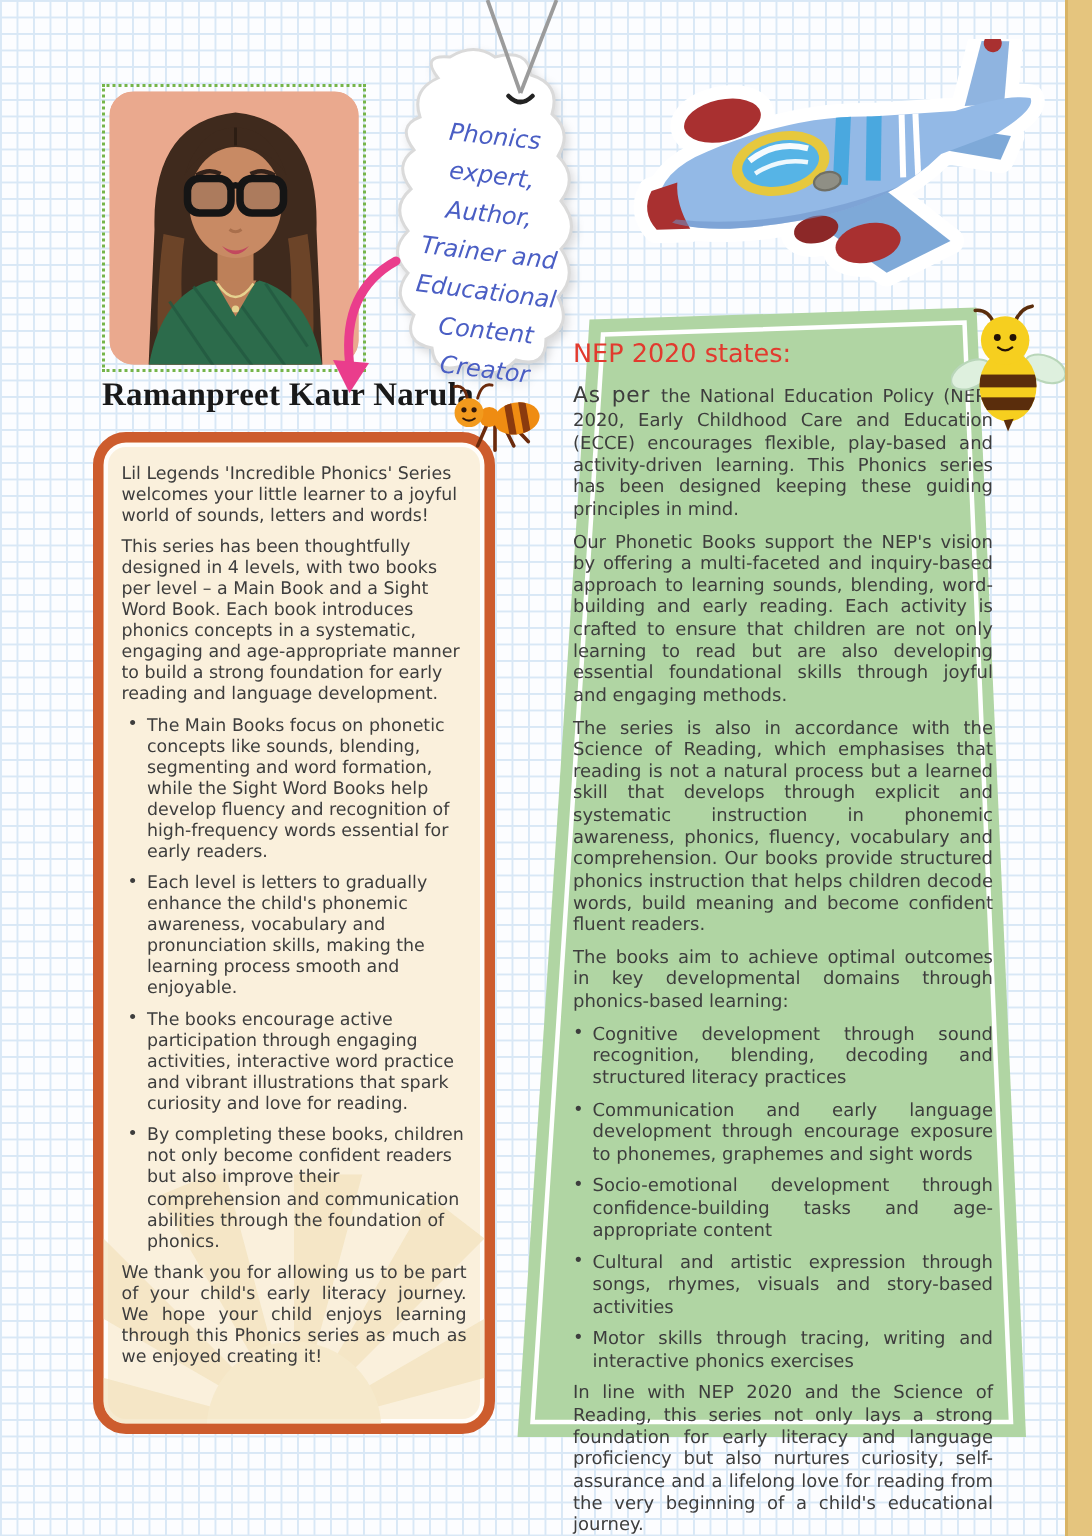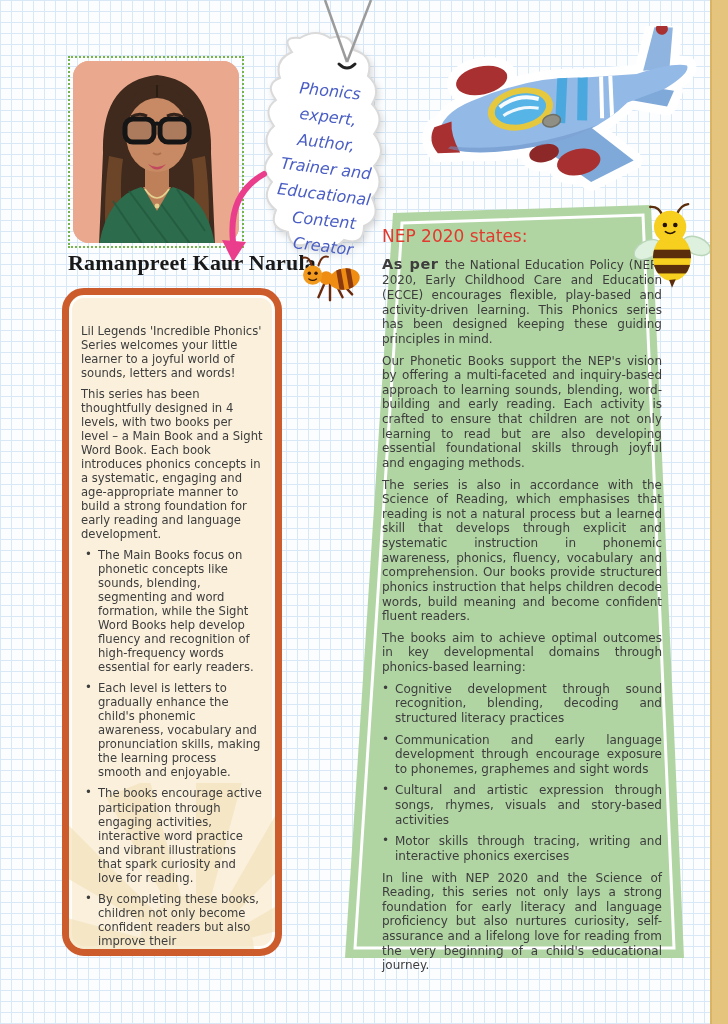--- a/index.html
+++ b/index.html
@@ -34,38 +34,38 @@
   .tag-line:nth-child(4){transform:rotate(7deg);}
   .tag-line:nth-child(5){transform:rotate(7deg) translateX(-2px);}
   .tag-line:nth-child(6){transform:rotate(6deg) translateX(-2px);}
   .tag-line:nth-child(7){transform:rotate(7deg) translateX(-3px);}
   .arrow-svg{position:absolute;left:218px;top:168px;width:52px;height:96px;z-index:6;}
   
   .plane{position:absolute;left:418px;top:26px;width:292px;height:172px;z-index:3;}
   .bee{position:absolute;left:634px;top:200px;width:76px;height:88px;z-index:8;}
   .ant{position:absolute;left:296px;top:252px;width:68px;height:52px;z-index:8;}
   
-  .orange-box{position:absolute;left:62px;top:288px;width:220px;height:668px;box-sizing:border-box;
+  .orange-box{position:absolute;left:62px;top:288px;width:268px;height:668px;box-sizing:border-box;
     background:#faf0dc;border:7px solid #cd5c2d;border-radius:22px;
     box-shadow:inset 0 0 0 3px rgba(255,255,255,.85);
-    padding:29px 12px;overflow:hidden;z-index:4;}
+    padding:13px 12px;overflow:hidden;z-index:4;}
   .sunburst{position:absolute;left:0;bottom:-4px;width:254px;height:170px;opacity:.7;pointer-events:none;}
   .obx-content{position:relative;z-index:1;font-size:11.6px;line-height:1.21;}
   .obx-content p{margin:0 0 7px 0;}
   .obx-content ul{margin:0 0 4px 0;padding:0;list-style:none;}
   .obx-content li{position:relative;padding-left:17px;margin:0 0 7px 0;}
   .obx-content li::before{content:"\2022";position:absolute;left:4px;top:-1px;}
   .justify{text-align:justify;}
   
   .green-wrap{position:absolute;left:338px;top:198px;width:360px;height:770px;z-index:4;}
   .green-bg{position:absolute;left:0;top:0;width:100%;height:100%;}
   .gtx{position:absolute;left:44px;top:28px;width:280px;font-size:12px;line-height:1.22;text-align:justify;}
   .gtx p{margin:0 0 7px 0;}
   .g-head{color:#e23a2e;font-size:17px;margin:0 0 9px 0 !important;text-align:left;}
-  .g-lead{font-size:14.5px;font-weight:bold;letter-spacing:.5px;}
+  .g-lead{font-size:14.5px;font-weight:normal;letter-spacing:.5px;}
   .gtx ul{margin:0 0 4px 0;padding:0;list-style:none;}
   .gtx li{position:relative;padding-left:13px;margin:0 0 7px 0;text-align:justify;}
   .gtx li::before{content:"\2022";position:absolute;left:0;top:-1px;}
 </style>
 </head>
 <body>
 
 <div class="page">
 
   <div class="tan-strip"></div>
@@ -241,20 +241,21 @@
     </svg>
     <div class="gtx">
       <p class="g-head">NEP 2020 states:</p>
       <p><span class="g-lead">As per </span><span>the National Education Policy (NEP) 2020, Early Childhood Care and Education (ECCE) encourages flexible, play-based and activity-driven learning. This Phonics series has been designed keeping these guiding principles in mind.</span></p>
       <p>Our Phonetic Books support the NEP's vision by offering a multi-faceted and inquiry-based approach to learning sounds, blending, word-building and early reading. Each activity is crafted to ensure that children are not only learning to read but are also developing essential foundational skills through joyful and engaging methods.</p>
       <p>The series is also in accordance with the Science of Reading, which emphasises that reading is not a natural process but a learned skill that develops through explicit and systematic instruction in phonemic awareness, phonics, fluency, vocabulary and comprehension. Our books provide structured phonics instruction that helps children decode words, build meaning and become confident fluent readers.</p>
       <p>The books aim to achieve optimal outcomes in key developmental domains through phonics-based learning:</p>
       <ul>
         <li>Cognitive development through sound recognition, blending, decoding and structured literacy practices</li>
         <li>Communication and early language development through encourage exposure to phonemes, graphemes and sight words</li>
+        <li>Socio-emotional development through confidence-building tasks and age-appropriate content</li>
         <li>Cultural and artistic expression through songs, rhymes, visuals and story-based activities</li>
         <li>Motor skills through tracing, writing and interactive phonics exercises</li>
       </ul>
       <p>In line with NEP 2020 and the Science of Reading, this series not only lays a strong foundation for early literacy and language proficiency but also nurtures curiosity, self-assurance and a lifelong love for reading from the very beginning of a child's educational journey.</p>
     </div>
   </div>
 
 </div>
 
 </body></html>

